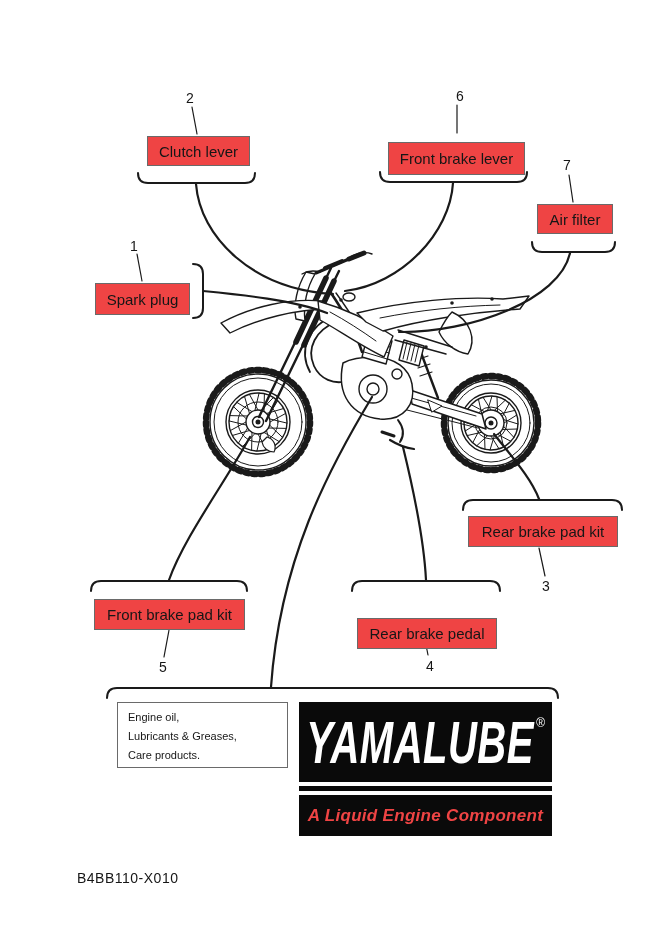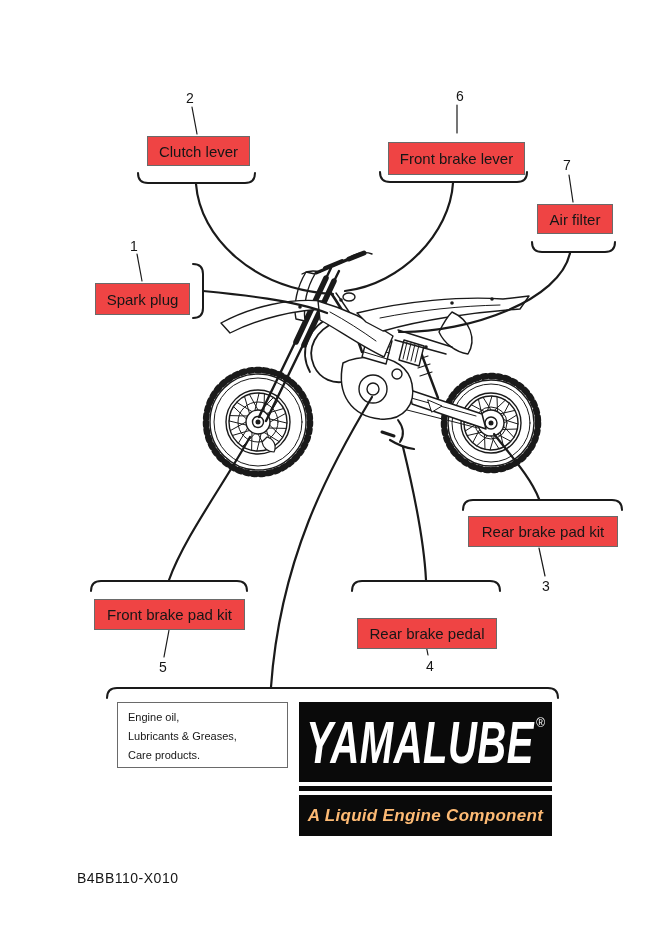--- a/index.html
+++ b/index.html
@@ -34,21 +34,21 @@
 
   .yl-box{position:absolute;left:299px;top:702px;width:253px;height:134px;
     background:#0a0a0a;display:flex;flex-direction:column;font-style:italic;}
   .yl-word-wrap{flex:1;display:flex;align-items:center;justify-content:center;color:#fff;}
   .yl-word{font-size:40px;font-weight:bold;letter-spacing:0.5px;
     transform:scaleY(1.5);display:inline-block;}
   .yl-reg{font-size:12px;color:#fff;align-self:flex-start;margin-top:14px;margin-left:2px;}
   .yl-stripe{height:4px;background:#fff;}
   .yl-gap{height:5px;background:#0a0a0a;}
   .yl-tagline{height:41px;display:flex;align-items:center;justify-content:center;
-    color:#fdba74;font-weight:bold;font-size:17px;letter-spacing:0.3px;}
+    color:#ef4444;font-weight:bold;font-size:17px;letter-spacing:0.3px;}
 
   .fig-code{position:absolute;left:77px;top:870px;font-size:14px;letter-spacing:0.5px;}
 </style>
 </head>
 <body data-name="manual-page">
 
 <svg class="diagram" data-name="bike-illustration" viewBox="0 0 661 935" xmlns="http://www.w3.org/2000/svg">
   <g stroke="#1a1a1a" fill="none" stroke-width="1.4" stroke-linecap="round" stroke-linejoin="round">
 
     <g data-name="front-wheel">

